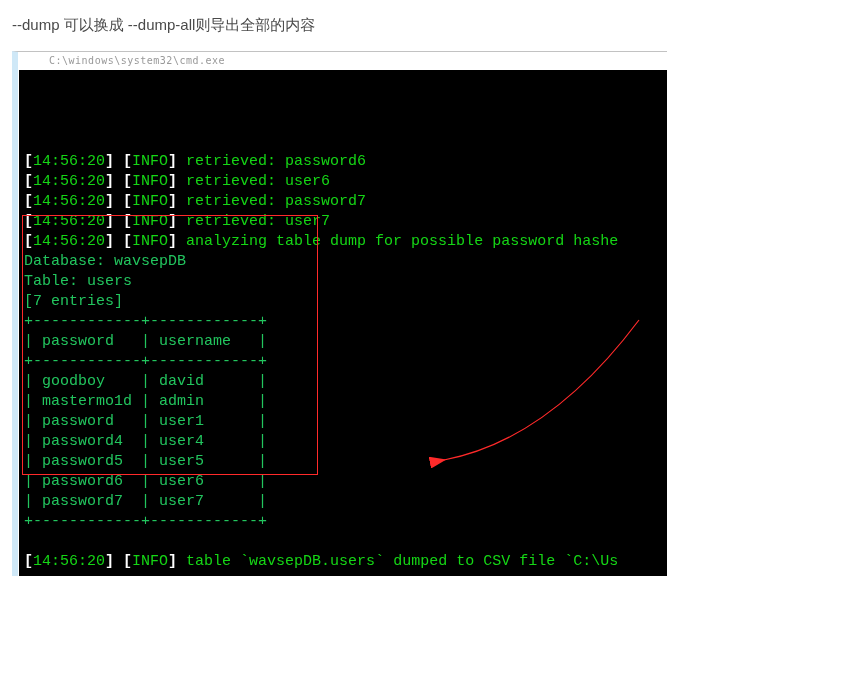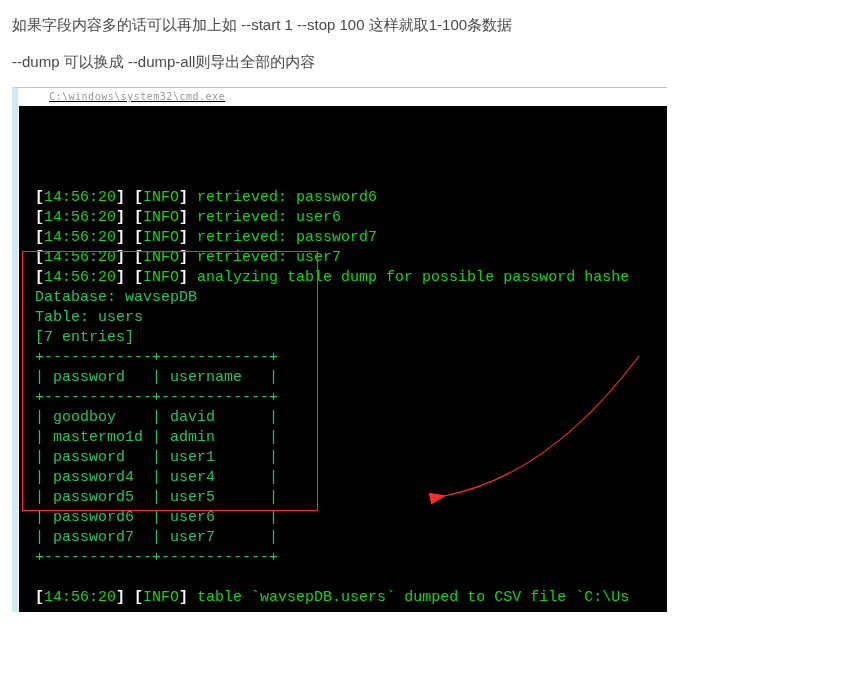--- a/index.html
+++ b/index.html
@@ -18,21 +18,20 @@
     padding: 0 12px;
   }
   .doc-text p { margin: 14px 0; }
   .terminal-wrap {
     margin: 10px 12px 0 12px;
     border-top: 1px solid #c2c2c2;
     border-left: 6px solid #cfe8f7;
     padding-left: 1px;
     width: 655px;
     position: relative;
-    text-decoration: underline;
   }
   .titlebar {
     height: 18px;
     background: #ffffff;
     color: #999;
     font-size: 10px;
     font-family: monospace;
     padding-left: 30px;
     line-height: 18px;
     overflow: hidden;
@@ -42,21 +41,21 @@
     background: #000000;
     font-family: "Courier New", monospace;
     font-size: 15px;
     line-height: 20px;
     padding: 2px 0 4px 0;
     position: relative;
     white-space: pre;
     overflow: hidden;
     width: 648px;
   }
-  .line { display: block; padding-left: 16px; }
+  .line { display: block; padding-left: 5px; }
   .b  { color: #ffffff; font-weight: bold; }
   .ts { color: #15d615; }
   .info { color: #15d615; }
   .g  { color: #15d615; }
   .db { color: #22c55e; }
   .redbox {
     position: absolute;
     border: 1px solid #ff2a2a;
     pointer-events: none;
   }
@@ -71,21 +70,20 @@
     top: 662px;
     color: #b6b6b6;
     font-size: 14px;
     font-family: Liberation Sans, sans-serif;
   }
 </style>
 </head>
 <body>
 
 <div class="doc-text">
-  <p>如果字段内容多的话可以再加上如 --start 1 --stop 100 这样就取1-100条数据</p>
   <p>--dump 可以换成 --dump-all则导出全部的内容</p>
 </div>
 
 <div class="terminal-wrap">
   <div class="titlebar">C:\windows\system32\cmd.exe</div>
   <div class="term" id="term">
     <div class="redbox" style="left:3px;top:145px;width:296px;height:260px;"></div>
     <div class="arrow" style="left:270px;top:200px;">
       <svg width="360" height="170">
         <defs>

